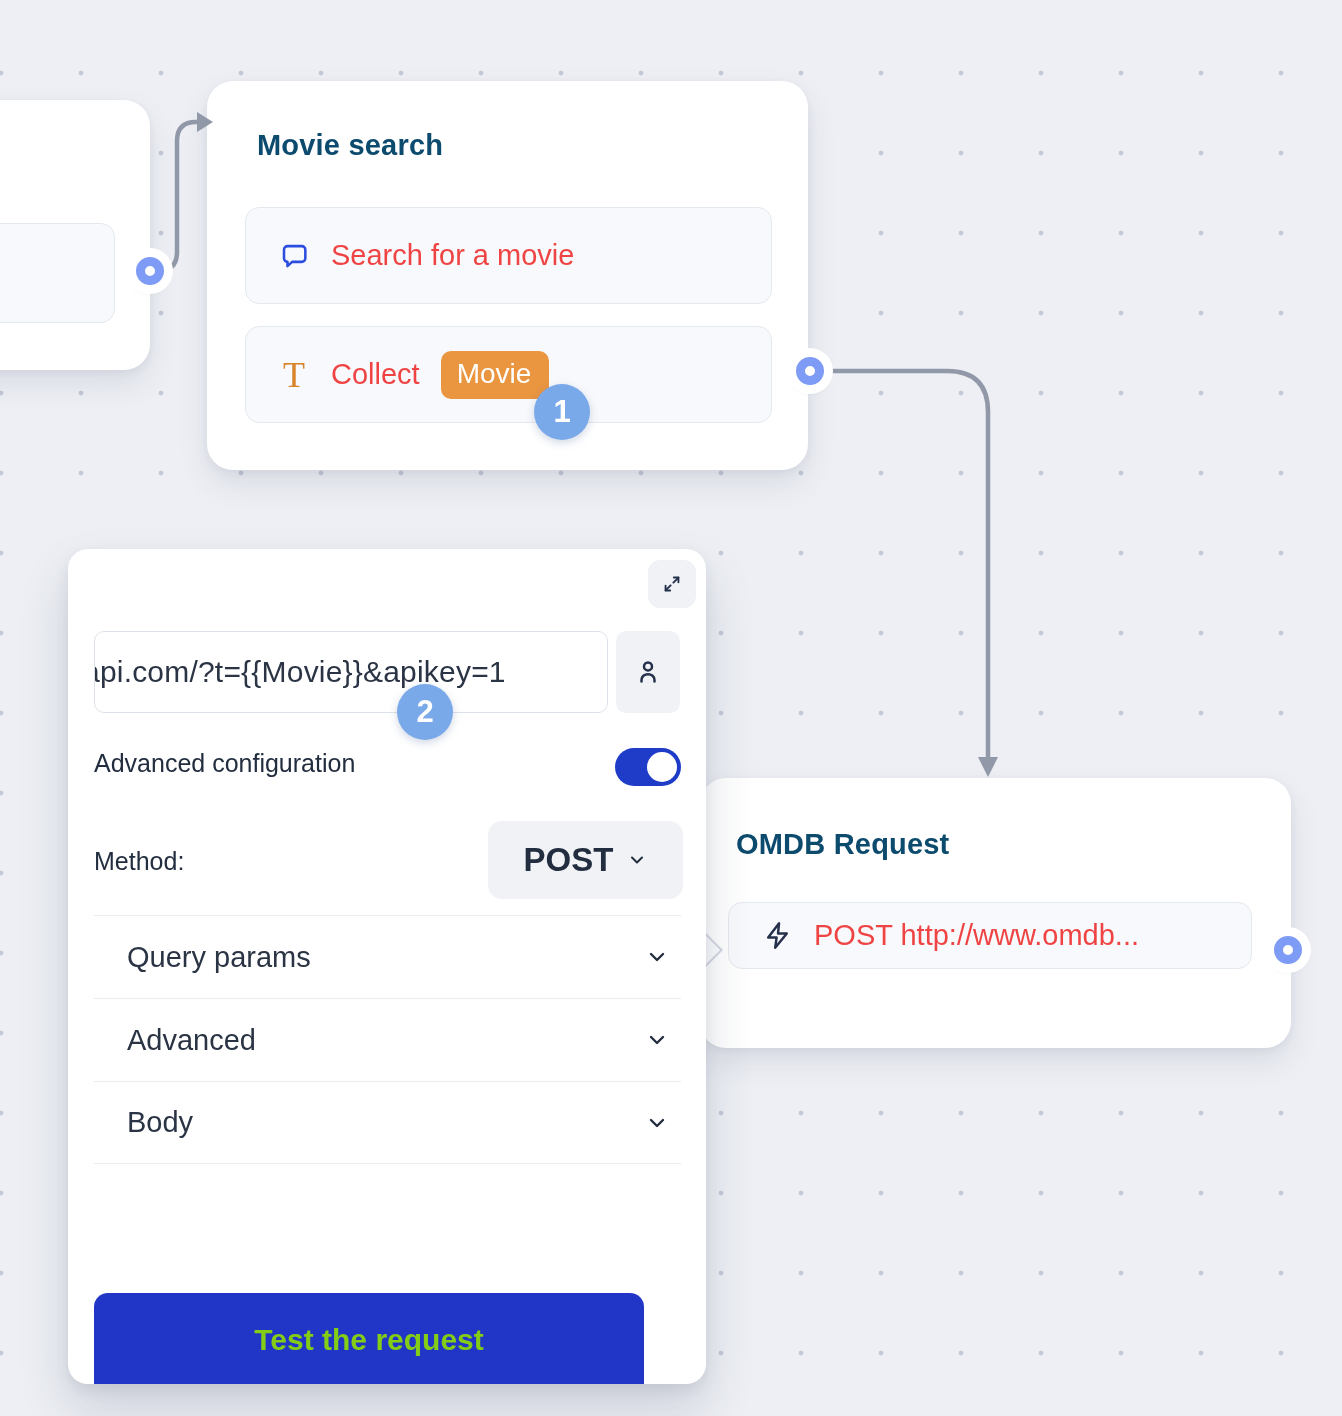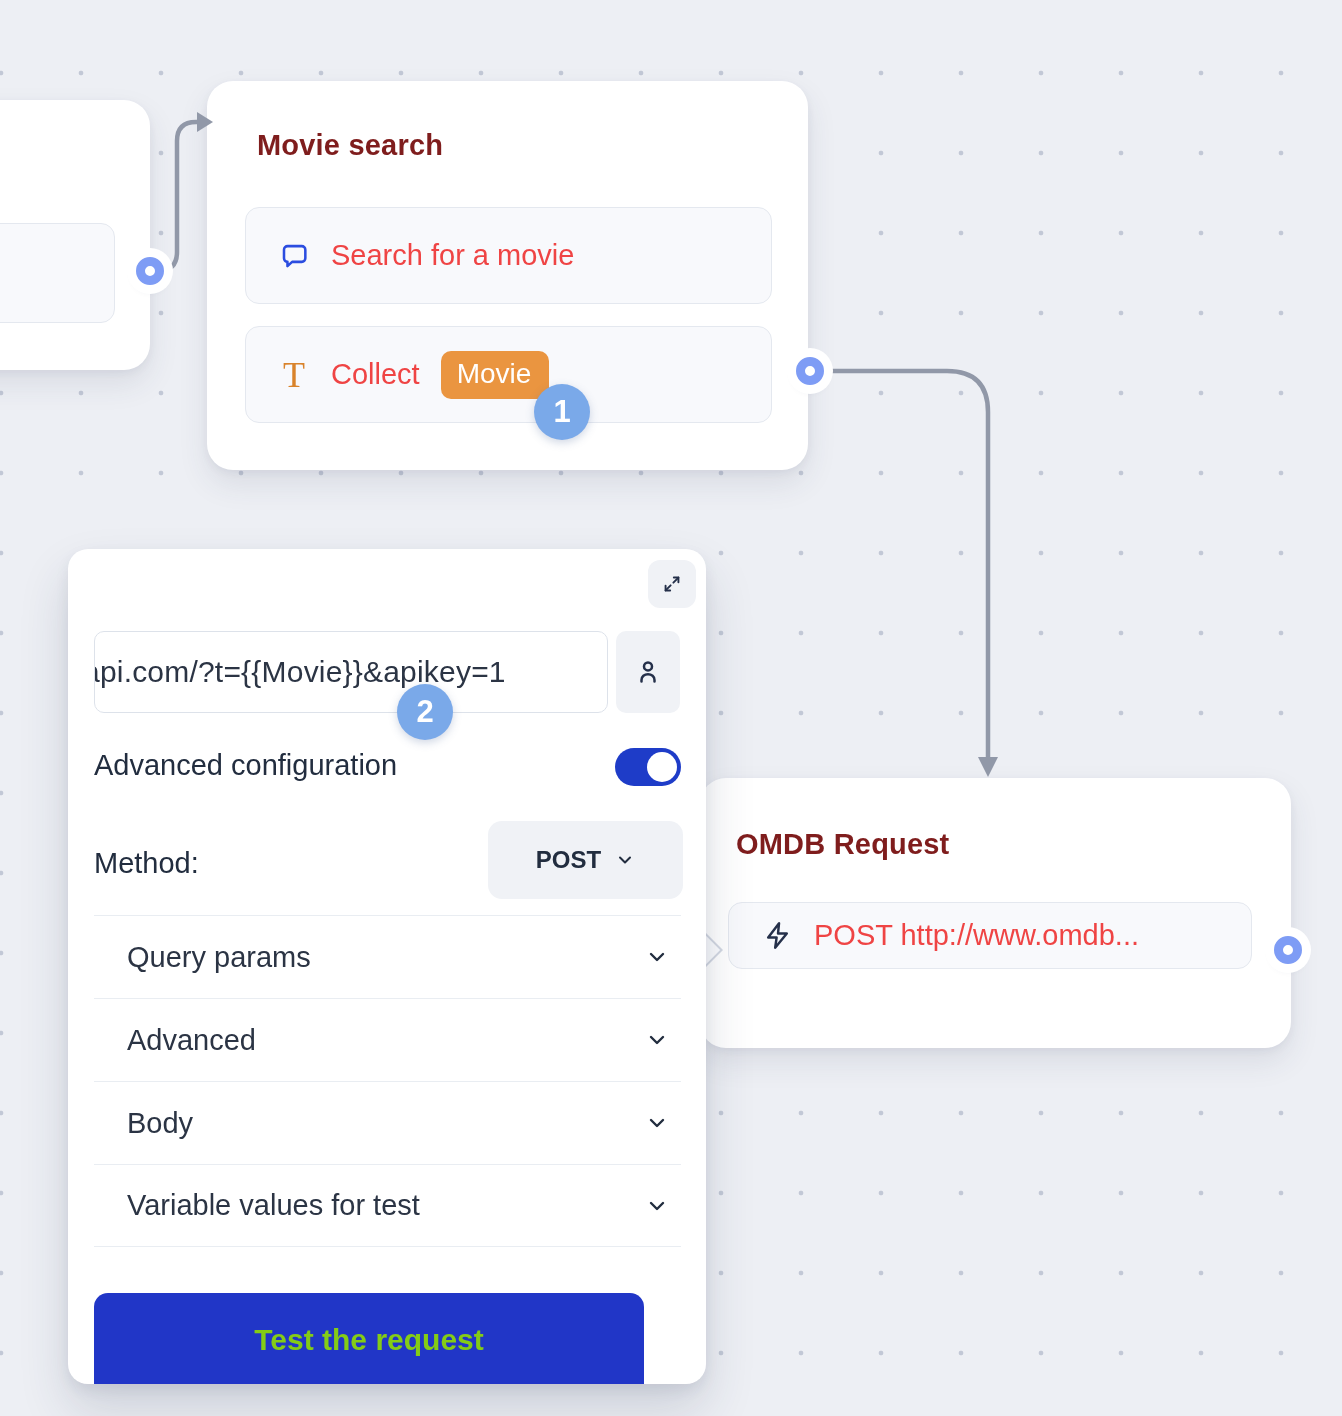--- a/index.html
+++ b/index.html
@@ -19,21 +19,21 @@
   }
   
   .card{
     position:absolute;
     background:#ffffff;
     border-radius:26px;
     box-shadow:0 14px 30px rgba(45,55,85,.10), 0 3px 8px rgba(45,55,85,.06);
   }
   .card-title{
     position:absolute;
-    font-size:29px;font-weight:700;color:#7f1d1d;letter-spacing:.2px;
+    font-size:29px;font-weight:700;color:#0c4a6e;letter-spacing:.2px;
     white-space:nowrap;
   }
   .node-item{
     position:absolute;
     background:#f8f9fc;
     border:1.5px solid #e4e8ef;
     border-radius:14px;
     display:flex;align-items:center;
     padding-left:32px;gap:21px;
     box-sizing:border-box;
@@ -94,36 +94,36 @@
     box-sizing:border-box;
     border:1.5px solid #dde2ea;border-radius:10px;background:#fff;
     display:flex;align-items:center;
     overflow:hidden;
   }
   #url-input .url-text{
     font-size:30px;color:#2b3444;white-space:nowrap;
     margin-left:-12px;letter-spacing:.2px;
   }
   .panel-label{
-    position:absolute;font-size:29px;color:#222d3f;white-space:nowrap;
+    position:absolute;font-size:25px;color:#222d3f;white-space:nowrap;
   }
   #toggle{
     position:absolute;left:547px;top:199px;width:66px;height:38px;
     background:#1e3cc8;border-radius:19px;
   }
   #toggle .knob{
     position:absolute;right:4px;top:4px;width:30px;height:30px;
     background:#fff;border-radius:50%;
   }
   #method-dropdown{
     position:absolute;left:420px;top:272px;width:195px;height:78px;
     background:#f0f2f6;border-radius:14px;
     display:flex;align-items:center;justify-content:center;gap:14px;
   }
-  #method-dropdown .mval{font-size:24px;font-weight:600;color:#222d3f;}
+  #method-dropdown .mval{font-size:33px;font-weight:600;color:#222d3f;}
   #sections{position:absolute;left:26px;top:366px;width:587px;}
   .sect-row{
     height:83px;border-top:1.5px solid #e9edf2;
     display:flex;align-items:center;justify-content:space-between;
     padding-left:33px;padding-right:12px;box-sizing:border-box;
   }
   .sect-row:last-child{border-bottom:1.5px solid #e9edf2;}
   .sect-row .sect-label{font-size:29px;color:#2b3444;}
   #test-btn{
     position:absolute;left:26px;top:744px;width:550px;height:112px;
@@ -238,26 +238,20 @@
         <svg class="ic" width="24" height="24" viewBox="0 0 24 24" fill="none" stroke="#222d3f" stroke-width="2.4" stroke-linecap="round" stroke-linejoin="round">
           <polyline points="6 9 12 15 18 9"></polyline>
         </svg>
       </div>
       <div class="sect-row">
         <span class="sect-label">Body</span>
         <svg class="ic" width="24" height="24" viewBox="0 0 24 24" fill="none" stroke="#222d3f" stroke-width="2.4" stroke-linecap="round" stroke-linejoin="round">
           <polyline points="6 9 12 15 18 9"></polyline>
         </svg>
       </div>
-      <div class="sect-row">
-        <span class="sect-label">Variable values for test</span>
-        <svg class="ic" width="24" height="24" viewBox="0 0 24 24" fill="none" stroke="#222d3f" stroke-width="2.4" stroke-linecap="round" stroke-linejoin="round">
-          <polyline points="6 9 12 15 18 9"></polyline>
-        </svg>
-      </div>
     </div>
 
     <button id="test-btn">Test the request</button>
   </div>
 
   <div class="step-badge" style="left:534px;top:384px;">1</div>
   <div class="step-badge" style="left:397px;top:684px;">2</div>
 
 </div>
 

